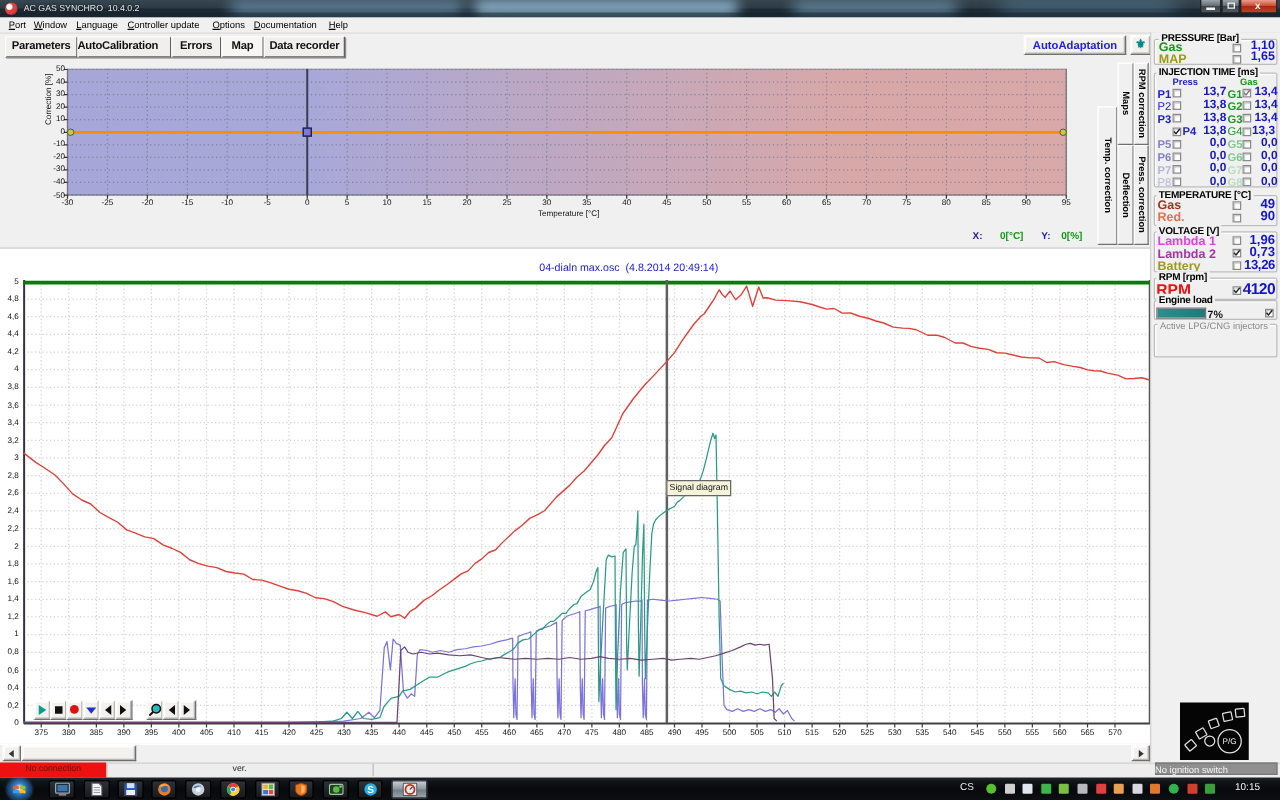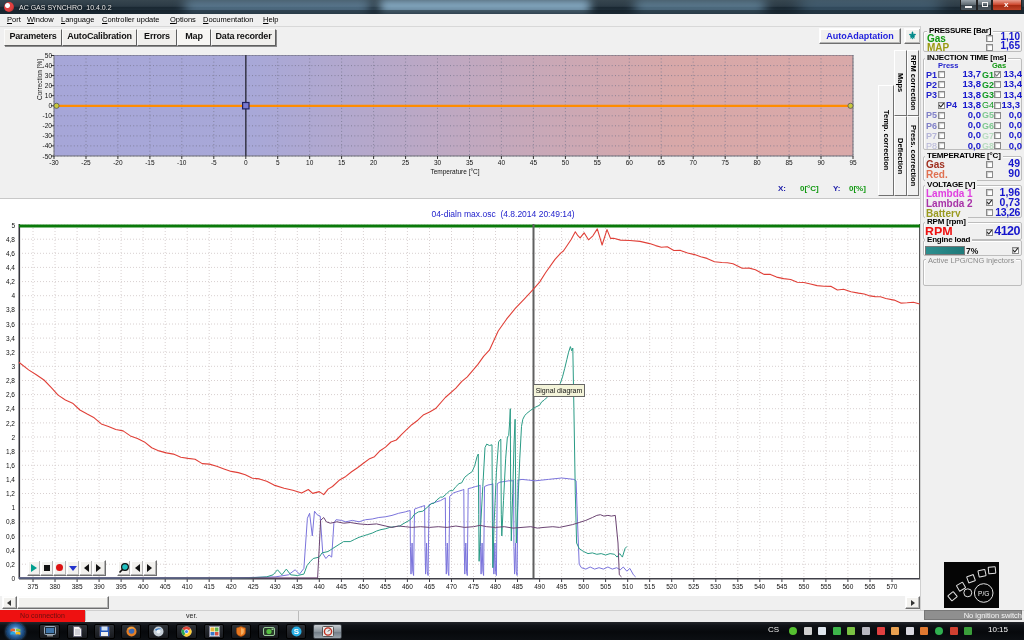--- a/index.html
+++ b/index.html
@@ -35,21 +35,21 @@
 <div class="t" style="left:27px;top:16px;font-size:7.5px;color:#000"><u>W</u>indow</div>
 <div class="t" style="left:61px;top:16px;font-size:7.5px;color:#000"><u>L</u>anguage</div>
 <div class="t" style="left:102px;top:16px;font-size:7.5px;color:#000"><u>C</u>ontroller update</div>
 <div class="t" style="left:170px;top:16px;font-size:7.5px;color:#000"><u>O</u>ptions</div>
 <div class="t" style="left:203px;top:16px;font-size:7.5px;color:#000"><u>D</u>ocumentation</div>
 <div class="t" style="left:263px;top:16px;font-size:7.5px;color:#000"><u>H</u>elp</div>
 <div class="abs" style="left:0;top:27px;width:1024px;height:20px;background:#f0f0f0"></div>
 <div style="position:absolute;left:4px;top:29px;width:58px;height:17px;background:#f0efec;border:1px solid;border-color:#fbfbfa #5f5f5f #5f5f5f #fbfbfa;box-shadow:1px 1px 0 #8a8a8a"></div>
 <div class="t" style="left:4px;top:32px;width:58px;text-align:center;font-size:9px;font-weight:bold;letter-spacing:-0.2px">Parameters</div>
 <div style="position:absolute;left:62px;top:29px;width:75px;height:17px;background:#f0efec;border:1px solid;border-color:#fbfbfa #5f5f5f #5f5f5f #fbfbfa;box-shadow:1px 1px 0 #8a8a8a"></div>
-<div class="t" style="left:62px;top:32px;width:75px;text-align:center;font-size:9px;font-weight:bold;letter-spacing:-0.2px">AutoCalibration</div>
+<div class="t" style="left:62px;top:32px;width:75px;font-size:9px;font-weight:bold;letter-spacing:-0.2px">AutoCalibration</div>
 <div style="position:absolute;left:137px;top:29px;width:40px;height:17px;background:#f0efec;border:1px solid;border-color:#fbfbfa #5f5f5f #5f5f5f #fbfbfa;box-shadow:1px 1px 0 #8a8a8a"></div>
 <div class="t" style="left:137px;top:32px;width:40px;text-align:center;font-size:9px;font-weight:bold;letter-spacing:-0.2px">Errors</div>
 <div style="position:absolute;left:177px;top:29px;width:34px;height:17px;background:#f7f6f3;border:1px solid;border-color:#fbfbfa #5f5f5f #5f5f5f #fbfbfa;box-shadow:1px 1px 0 #8a8a8a"></div>
 <div class="t" style="left:177px;top:32px;width:34px;text-align:center;font-size:9px;font-weight:bold;letter-spacing:-0.2px">Map</div>
 <div style="position:absolute;left:211px;top:29px;width:65px;height:17px;background:#f0efec;border:1px solid;border-color:#fbfbfa #5f5f5f #5f5f5f #fbfbfa;box-shadow:1px 1px 0 #8a8a8a"></div>
 <div class="t" style="left:211px;top:32px;width:65px;text-align:center;font-size:9px;font-weight:bold;letter-spacing:-0.2px">Data recorder</div>
 <div class="btn3d" style="left:819px;top:28px;width:82px;height:16px"></div>
 <div class="t" style="left:819px;top:32px;width:82px;text-align:center;font-size:9px;font-weight:bold;color:#2222dd">AutoAdaptation</div>
 <div class="btn3d" style="left:904px;top:28px;width:17px;height:16px"></div>
 <div class="t" style="left:908px;top:30px;font-size:10px;color:#008888;font-weight:bold">⚜</div>
@@ -268,21 +268,21 @@
 <div class="t" style="left:992px;top:62px;font-size:7.5px;font-weight:bold;color:#119911">Gas</div>
 <div class="t" style="left:926px;top:70.5px;font-size:9px;font-weight:bold;color:#2222cc">P1</div>
 <div class="cb" style="left:938px;top:71px"></div>
 <div class="val" style="left:948px;top:69.2px;width:33px;font-size:9.5px">13,7</div>
 <div class="t" style="left:982px;top:70.5px;font-size:9px;font-weight:bold;color:#119922">G1</div>
 <div class="cb" style="left:994px;top:71px"></div>
 <svg class="abs" style="left:994px;top:71px" width="7" height="7">
     <path d="M1.2 3.2L2.8 5L5.8 1.2" stroke="#777" stroke-width="1.1" fill="none"></path>
   </svg>
 <div class="val" style="left:1000px;top:69.2px;width:22px;font-size:9.5px">13,4</div>
-<div class="t" style="left:926px;top:80.7px;font-size:9px;font-weight:bold;color:#2222cc">P2</div>
+<div class="t" style="left:926px;top:80.7px;font-size:9px;font-weight:normal;color:#2222cc">P2</div>
 <div class="cb" style="left:938px;top:81px"></div>
 <div class="val" style="left:948px;top:79.4px;width:33px;font-size:9.5px">13,8</div>
 <div class="t" style="left:982px;top:80.7px;font-size:9px;font-weight:bold;color:#119922">G2</div>
 <div class="cb" style="left:994px;top:81px"></div>
 <div class="val" style="left:1000px;top:79.4px;width:22px;font-size:9.5px">13,4</div>
 <div class="t" style="left:926px;top:90.9px;font-size:9px;font-weight:bold;color:#2222cc">P3</div>
 <div class="cb" style="left:938px;top:91px"></div>
 <div class="val" style="left:948px;top:89.6px;width:33px;font-size:9.5px">13,8</div>
 <div class="t" style="left:982px;top:90.9px;font-size:9px;font-weight:bold;color:#119922">G3</div>
 <div class="cb" style="left:994px;top:91px"></div>
@@ -365,21 +365,21 @@
     <rect x="5.0" y="31.0" width="7" height="6.5" rx="0.5" fill="none" stroke="#e0e0e0" stroke-width="1" transform="rotate(-40 8.5 34.2)"></rect>
     <rect x="13.5" y="21.5" width="7" height="6.5" rx="0.5" fill="none" stroke="#e0e0e0" stroke-width="1" transform="rotate(-30 17.0 24.7)"></rect>
     <rect x="23.5" y="13.5" width="7" height="6.5" rx="0.5" fill="none" stroke="#e0e0e0" stroke-width="1" transform="rotate(-20 27.0 16.7)"></rect>
     <rect x="34.5" y="8.0" width="7" height="6.5" rx="0.5" fill="none" stroke="#e0e0e0" stroke-width="1" transform="rotate(-12 38.0 11.2)"></rect>
     <rect x="44.5" y="5.0" width="7" height="6.5" rx="0.5" fill="none" stroke="#e0e0e0" stroke-width="1" transform="rotate(-6 48.0 8.2)"></rect>
     <circle cx="23.8" cy="30.8" r="4" fill="none" stroke="#e0e0e0" stroke-width="1"></circle>
     <circle cx="39.7" cy="31" r="9.3" fill="none" stroke="#e0e0e0" stroke-width="1"></circle>
     <text x="39.7" y="33.6" font-size="6.5" fill="#f0f0f0" text-anchor="middle" font-family="Liberation Sans, sans-serif">P/G</text>
   </svg>
 <div class="abs" style="left:924px;top:610px;width:98px;height:10px;background:#8f8f8f;border:1px solid #777"></div>
-<div class="t" style="left:924px;top:611.5px;width:98px;text-align:right;font-size:7.5px;color:#f4f4f4">No ignition switch</div>
+<div class="t" style="left:924px;top:611.5px;width:98px;text-align:left;font-size:7.5px;color:#f4f4f4">No ignition switch</div>
 <div class="abs" style="left:0;top:622px;width:1024px;height:18px;background:linear-gradient(180deg,#23262b 0%,#101318 18%,#07090c 55%,#0c0f13 100%)"></div>
 <div class="abs" style="left:6px;top:623px;width:19px;height:17px;border-radius:50%;background:radial-gradient(circle at 50% 45%,#cfe6f8 0 9%,#3e7fc0 30%,#1b4a7e 60%,#0c2a4e 100%);box-shadow:0 0 3px #4a90d9"></div>
 <svg class="abs" style="left:10px;top:627px" width="11" height="9">
     <g>
       <path d="M0.5 2.2Q2.6 1 5 2L5 4.4Q2.6 3.6 0.5 4.6Z" fill="#e8622d"></path>
       <path d="M5.8 2.1Q8 1.2 10.4 2.2L10.4 4.5Q8 3.6 5.8 4.4Z" fill="#8dc63f"></path>
       <path d="M0.5 5.4Q2.6 4.4 5 5.2L5 7.6Q2.6 6.9 0.5 7.8Z" fill="#28a8e0"></path>
       <path d="M5.8 5.2Q8 4.5 10.4 5.3L10.4 7.7Q8 7 5.8 7.6Z" fill="#fbbc12"></path>
     </g>
   </svg>

